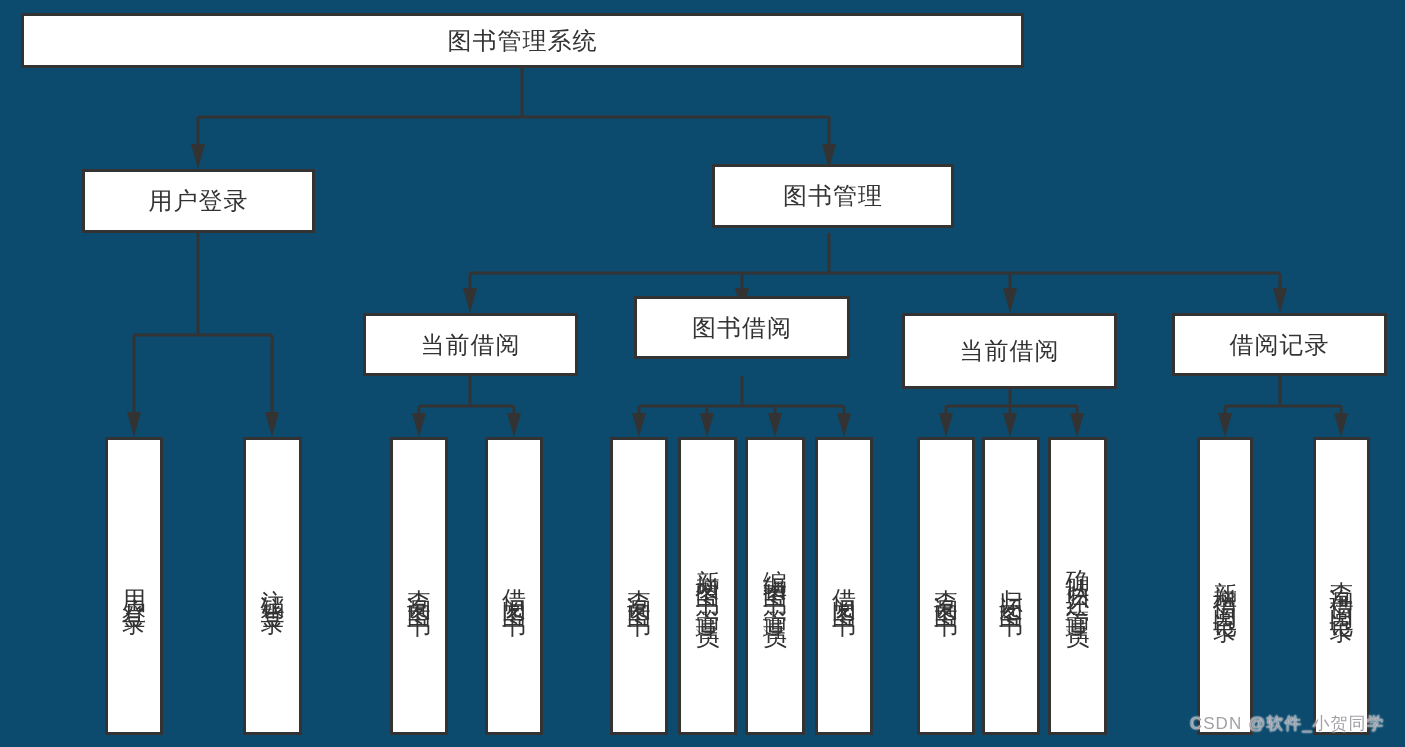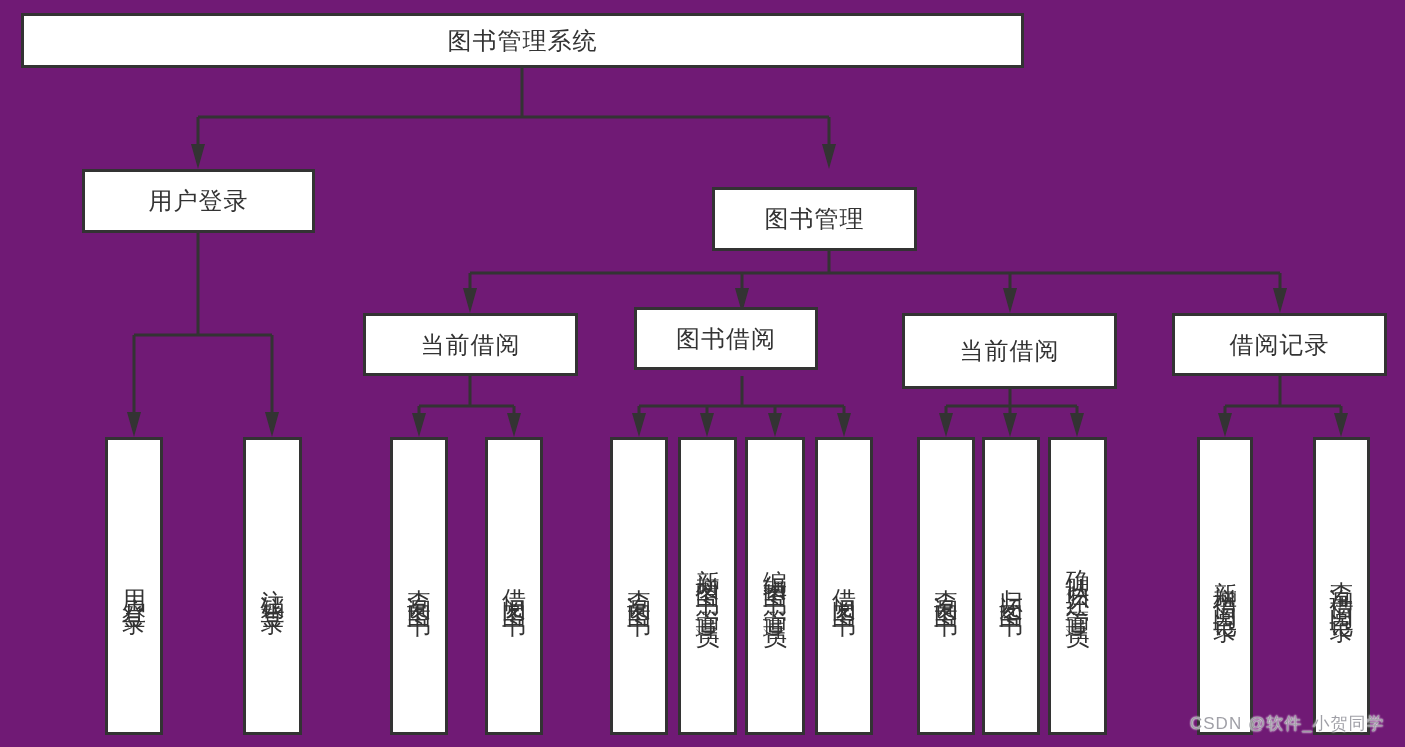--- a/index.html
+++ b/index.html
@@ -1,17 +1,17 @@
 <!DOCTYPE html>
 <html><head>
 <meta charset="utf-8">
 <style>
   html,body{margin:0;padding:0;background:#ffffff;}
   .canvas{
-    position:relative;width:1405px;height:747px;background:#701a75;
+    position:relative;width:1405px;height:747px;background:#0c4a6e;
     font-family:"Liberation Sans","DejaVu Sans",sans-serif;color:#333333;overflow:hidden;
   }
   .connectors{position:absolute;left:0;top:0;width:1405px;height:747px;z-index:1;}
   .connectors path{stroke:#333333;stroke-width:3;fill:none;}
   .connectors polygon{fill:#333333;stroke:none;}
   .node{
     position:absolute;box-sizing:border-box;background:#ffffff;border:3px solid #333333;
     display:flex;align-items:center;justify-content:center;z-index:2;
   }
   .h-node span{font-size:24px;letter-spacing:1px;white-space:nowrap;}
@@ -81,28 +81,28 @@
     </g>
   </svg>
 
   <div class="node h-node" style="left:21px;top:13px;width:1003px;height:55px">
     <span>图书管理系统</span>
   </div>
 
   <div class="node h-node" style="left:82px;top:169px;width:233px;height:64px">
     <span>用户登录</span>
   </div>
-  <div class="node h-node" style="left:712px;top:187px;width:205px;height:64px">
+  <div class="node h-node" style="left:712px;top:164px;width:242px;height:64px">
     <span>图书管理</span>
   </div>
 
   <div class="node h-node" style="left:363px;top:313px;width:215px;height:63px">
     <span>当前借阅</span>
   </div>
-  <div class="node h-node" style="left:634px;top:307px;width:184px;height:63px">
+  <div class="node h-node" style="left:634px;top:296px;width:216px;height:63px">
     <span>图书借阅</span>
   </div>
   <div class="node h-node" style="left:902px;top:313px;width:215px;height:76px">
     <span>当前借阅</span>
   </div>
   <div class="node h-node" style="left:1172px;top:313px;width:215px;height:63px">
     <span>借阅记录</span>
   </div>
 
   <div class="node v-node" style="left:105px;top:437px;width:58px;height:298px">

